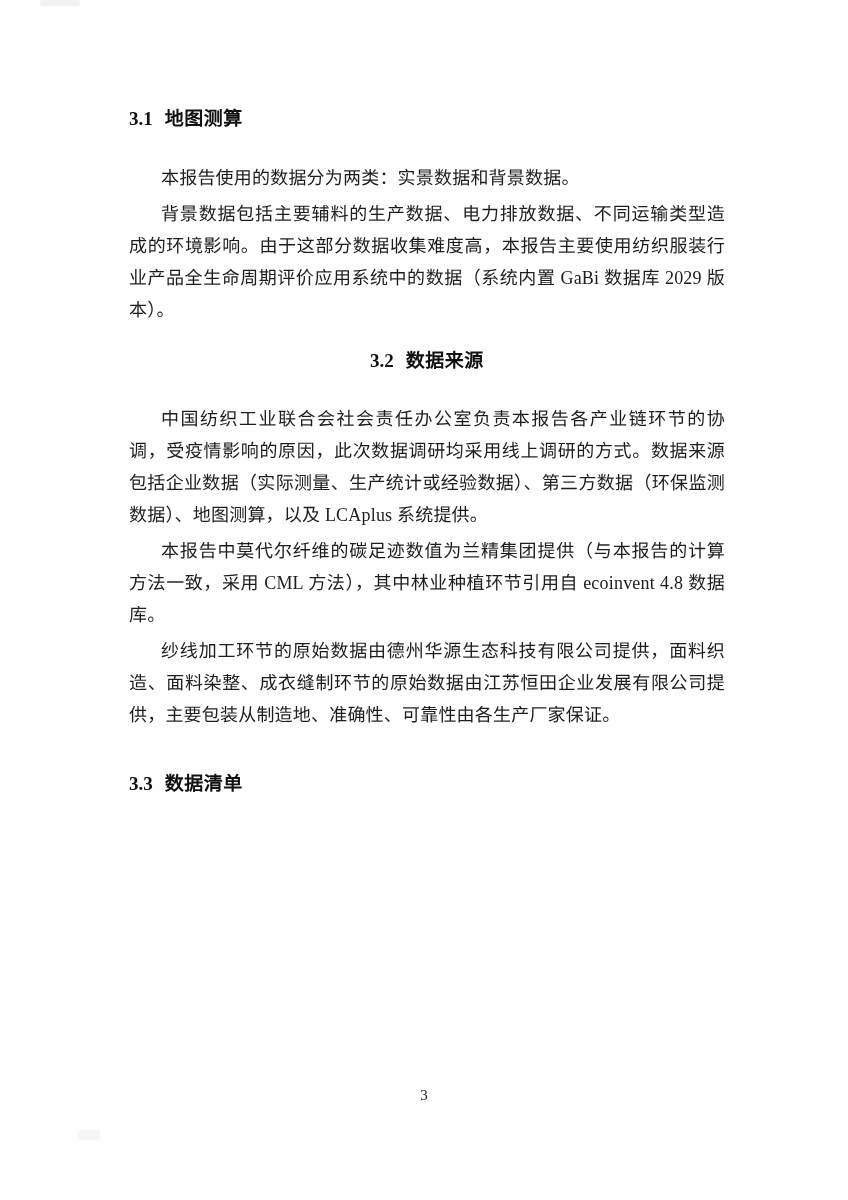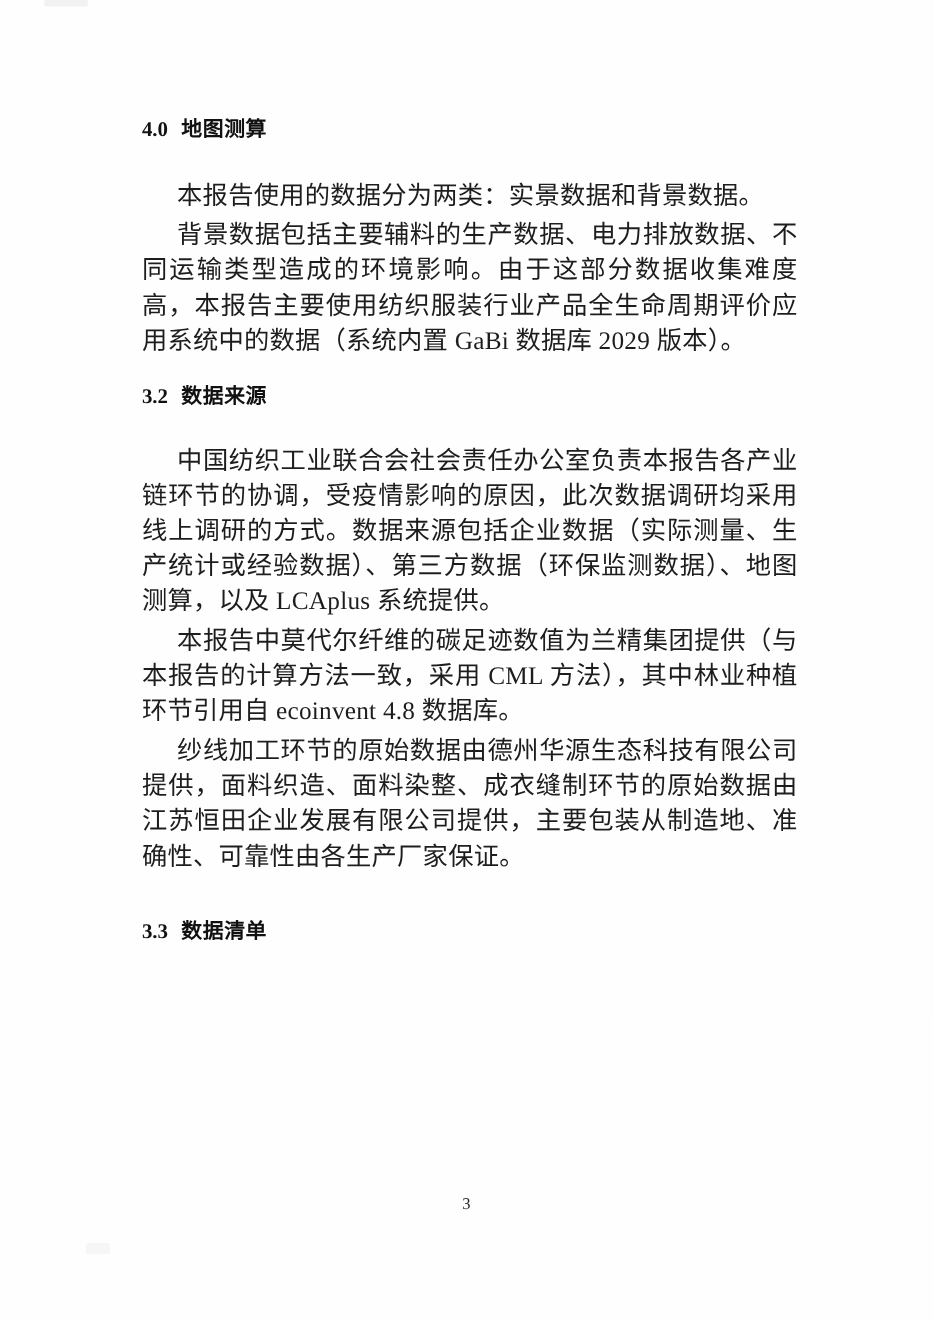--- a/index.html
+++ b/index.html
@@ -34,26 +34,26 @@
   .section-heading {
     margin: 0;
     font-size: 19px;
     line-height: 26px;
     font-weight: bold;
     color: #111;
     letter-spacing: 0.5px;
   }
   .section-heading .sec-num { margin-right: 12px; letter-spacing: 0; }
   .heading-1 { margin-bottom: 30px; }
-  .heading-2 { margin-top: 22px; margin-bottom: 29px; }
+  .heading-2 { margin-top: 22px; margin-bottom: 29px; text-align: center; }
   .heading-3 { margin-top: 40px; margin-bottom: 31px; }
 
   .para {
     margin: 0 0 4px 0;
-    font-size: 23px;
+    font-size: 18px;
     line-height: 32px;
     text-align: justify;
     text-justify: inter-ideograph;
     text-indent: 32px;
     letter-spacing: 0.2px;
     color: #1d1d1d;
   }
 
   .page-footer {
     position: absolute;
@@ -71,21 +71,21 @@
 </head>
 <body>
 
 <div class="page">
   <div class="artifact artifact-top"></div>
   <div class="artifact artifact-bottom"></div>
 
   <main class="content">
 
     <h2 class="section-heading heading-1">
-      <span class="sec-num">4.0</span><span>地图测算</span>
+      <span class="sec-num">3.1</span><span>地图测算</span>
     </h2>
     <p class="para">本报告使用的数据分为两类：实景数据和背景数据。</p>
     <p class="para">背景数据包括主要辅料的生产数据、电力排放数据、不同运输类型造成的环境影响。由于这部分数据收集难度高，本报告主要使用纺织服装行业产品全生命周期评价应用系统中的数据（系统内置 GaBi 数据库 2029 版本）。</p>
 
     <h2 class="section-heading heading-2">
       <span class="sec-num">3.2</span><span>数据来源</span>
     </h2>
     <p class="para">中国纺织工业联合会社会责任办公室负责本报告各产业链环节的协调，受疫情影响的原因，此次数据调研均采用线上调研的方式。数据来源包括企业数据（实际测量、生产统计或经验数据）、第三方数据（环保监测数据）、地图测算，以及 LCAplus 系统提供。</p>
     <p class="para">本报告中莫代尔纤维的碳足迹数值为兰精集团提供（与本报告的计算方法一致，采用 CML 方法），其中林业种植环节引用自 ecoinvent 4.8 数据库。</p>
     <p class="para">纱线加工环节的原始数据由德州华源生态科技有限公司提供，面料织造、面料染整、成衣缝制环节的原始数据由江苏恒田企业发展有限公司提供，主要包装从制造地、准确性、可靠性由各生产厂家保证。</p>

